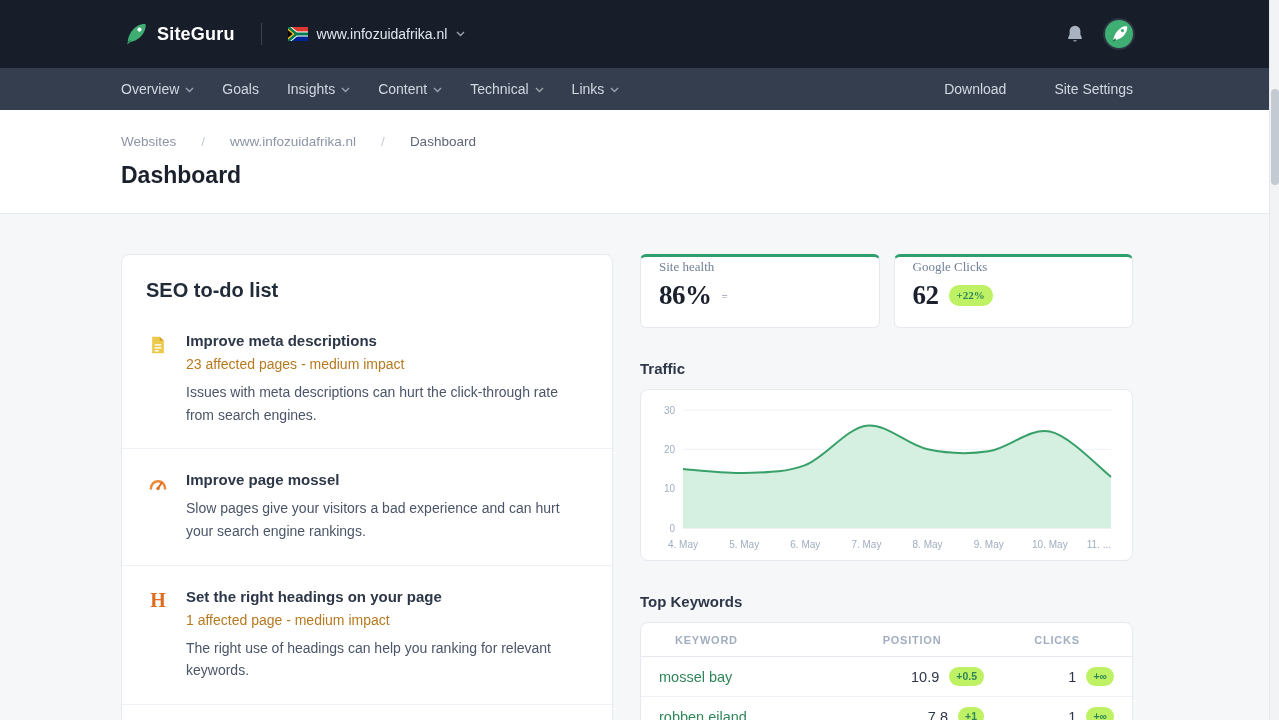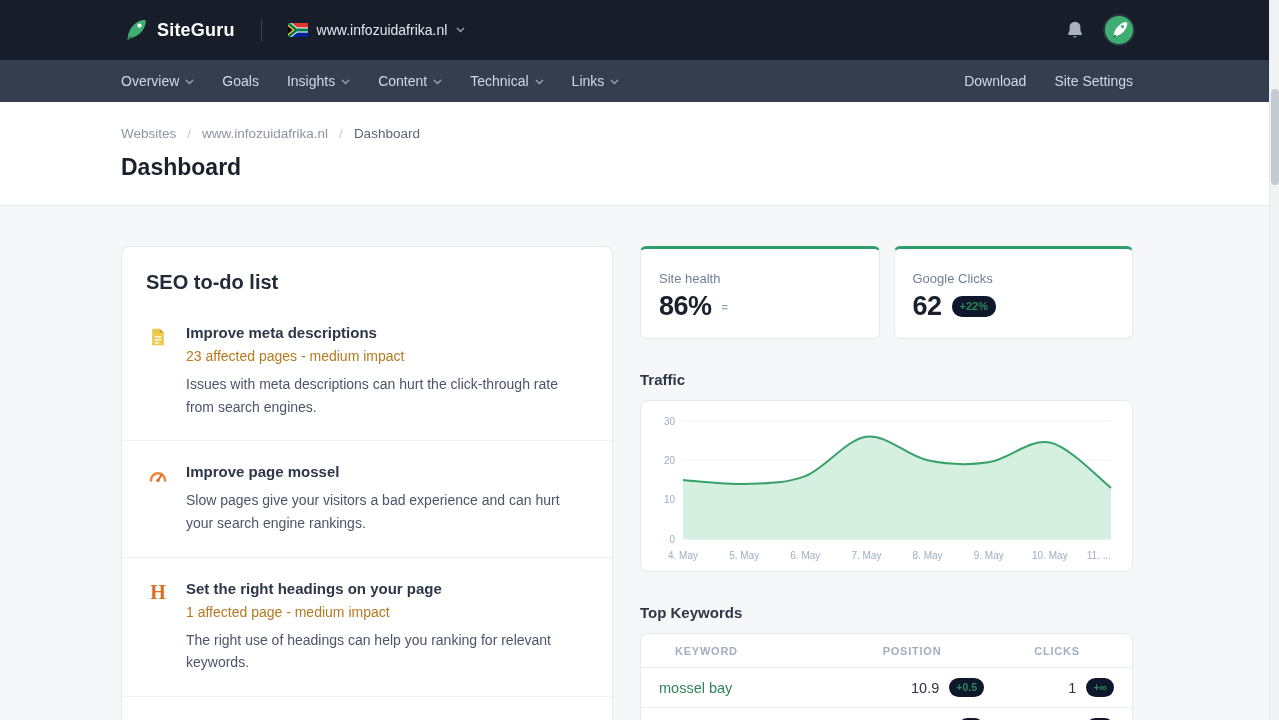--- a/index.html
+++ b/index.html
@@ -9,48 +9,48 @@
     background:#f6f7f9;
     position:relative;
     color:#2d3748;
   }
   a { text-decoration:none; }
   button { background:none; border:none; font-family:inherit; cursor:pointer; }
   svg { display:block; font-family:inherit; }
 
   
   .topbar {
-    height:60px; background:#171d29; display:flex; align-items:center;
+    height:68px; background:#171d29; display:flex; align-items:center;
     padding:0 144px 0 122px;
   }
   .brand { display:flex; align-items:center; gap:9px; cursor:pointer; }
   .brand-text { color:#ffffff; font-size:18px; font-weight:700; letter-spacing:.2px; }
   .topbar-sep { width:1px; height:22px; background:#3a4252; margin:0 26px; }
   .site-selector { display:flex; align-items:center; gap:9px; color:#e2e8f0; font-size:14px; }
   .site-selector .chev { color:#9aa3b2; }
   .topbar-right { margin-left:auto; display:flex; align-items:center; gap:18px; }
   .avatar {
     width:32px; height:32px; border-radius:50%; background:#3fae73;
     display:flex; align-items:center; justify-content:center; overflow:hidden;
     border:2px solid #2c3444;
   }
 
   
   .navbar {
     height:42px; background:#353e4f; display:flex; align-items:center;
     padding:0 146px 0 121px;
   }
   .nav-left { display:flex; align-items:center; gap:28px; }
-  .nav-right { margin-left:auto; display:flex; align-items:center; gap:28px; }
+  .nav-right { margin-left:auto; display:flex; align-items:center; gap:48px; }
   .nav-item { display:flex; align-items:center; gap:6px; color:#d2d8e1; font-size:14px; cursor:pointer; }
   .nav-item .chev { opacity:.65; margin-top:1px; }
 
   
   .page-header { background:#ffffff; border-bottom:1px solid #e7eaef; padding:24px 0 24px 121px; }
-  .breadcrumb { display:flex; gap:11px; font-size:13.5px; }
+  .breadcrumb { display:flex; gap:25px; font-size:13.5px; }
   .breadcrumb a { color:#8b95a5; }
   .breadcrumb .sep { color:#c3cad4; }
   .crumb-current { color:#5d6戸b; color:#5d6675; }
   .page-title { margin-top:13px; font-size:23px; font-weight:700; color:#1a202c; }
 
   
   .content { display:flex; gap:27px; padding:40px 0 0 121px; }
   .card { background:#ffffff; border:1px solid #e6e9f0; border-radius:8px; }
 
   
@@ -60,28 +60,28 @@
   .todo-item + .todo-item { border-top:1px solid #eef1f5; }
   .todo-icon { flex:0 0 24px; width:24px; padding-top:2px; display:flex; justify-content:center; }
   .h-glyph { font-family:"Liberation Serif", serif; font-size:20px; font-weight:700; color:#dd6b20; line-height:1; }
   .todo-item-title { font-size:15px; font-weight:700; color:#2d3748; }
   .todo-meta { font-size:14px; color:#b7791f; margin-top:7px; }
   .todo-desc { font-size:14px; color:#4a5568; line-height:1.62; margin-top:9px; }
 
   
   .right-col { width:493px; }
   .stats-row { display:flex; gap:14px; }
-  .stat-card { flex:1; padding:22px 18px 16px; border-top:3px solid #2f9e6e; border-radius:6px; }
+  .stat-card { flex:1; padding:2px 18px 16px; border-top:3px solid #2f9e6e; border-radius:6px;font-family:Liberation Serif, serif; }
   .stat-card.accent-red { border-top-color:#e53e3e; }
   .stat-label { font-size:13px; color:#718096; }
   .stat-value-row { display:flex; align-items:center; gap:10px; margin-top:5px; }
   .stat-value { font-size:27px; font-weight:700; color:#1a202c; letter-spacing:-.5px; }
   .eq-badge { font-size:11px; font-weight:700; color:#9aa3b2; }
   .pill { display:inline-block; font-size:11px; font-weight:700; padding:2px 8px; border-radius:10px; line-height:1.5; }
-  .pill-up { background:#0f172a; color:#2f855a; }
+  .pill-up { background:#bef264; color:#2f855a; }
   .pill-down { background:#fde6e6; color:#c53030; }
 
   .section-title { font-size:15px; font-weight:700; color:#2d3748; margin:32px 0 12px; }
 
   .chart-card { padding:14px 8px 4px; }
 
   
   .table-card { overflow:hidden; }
   .trow { display:grid; grid-template-columns:1fr 160px 130px; align-items:center; padding:0 18px; }
   .thead { height:34px; border-bottom:1px solid #e6e9f0; }

